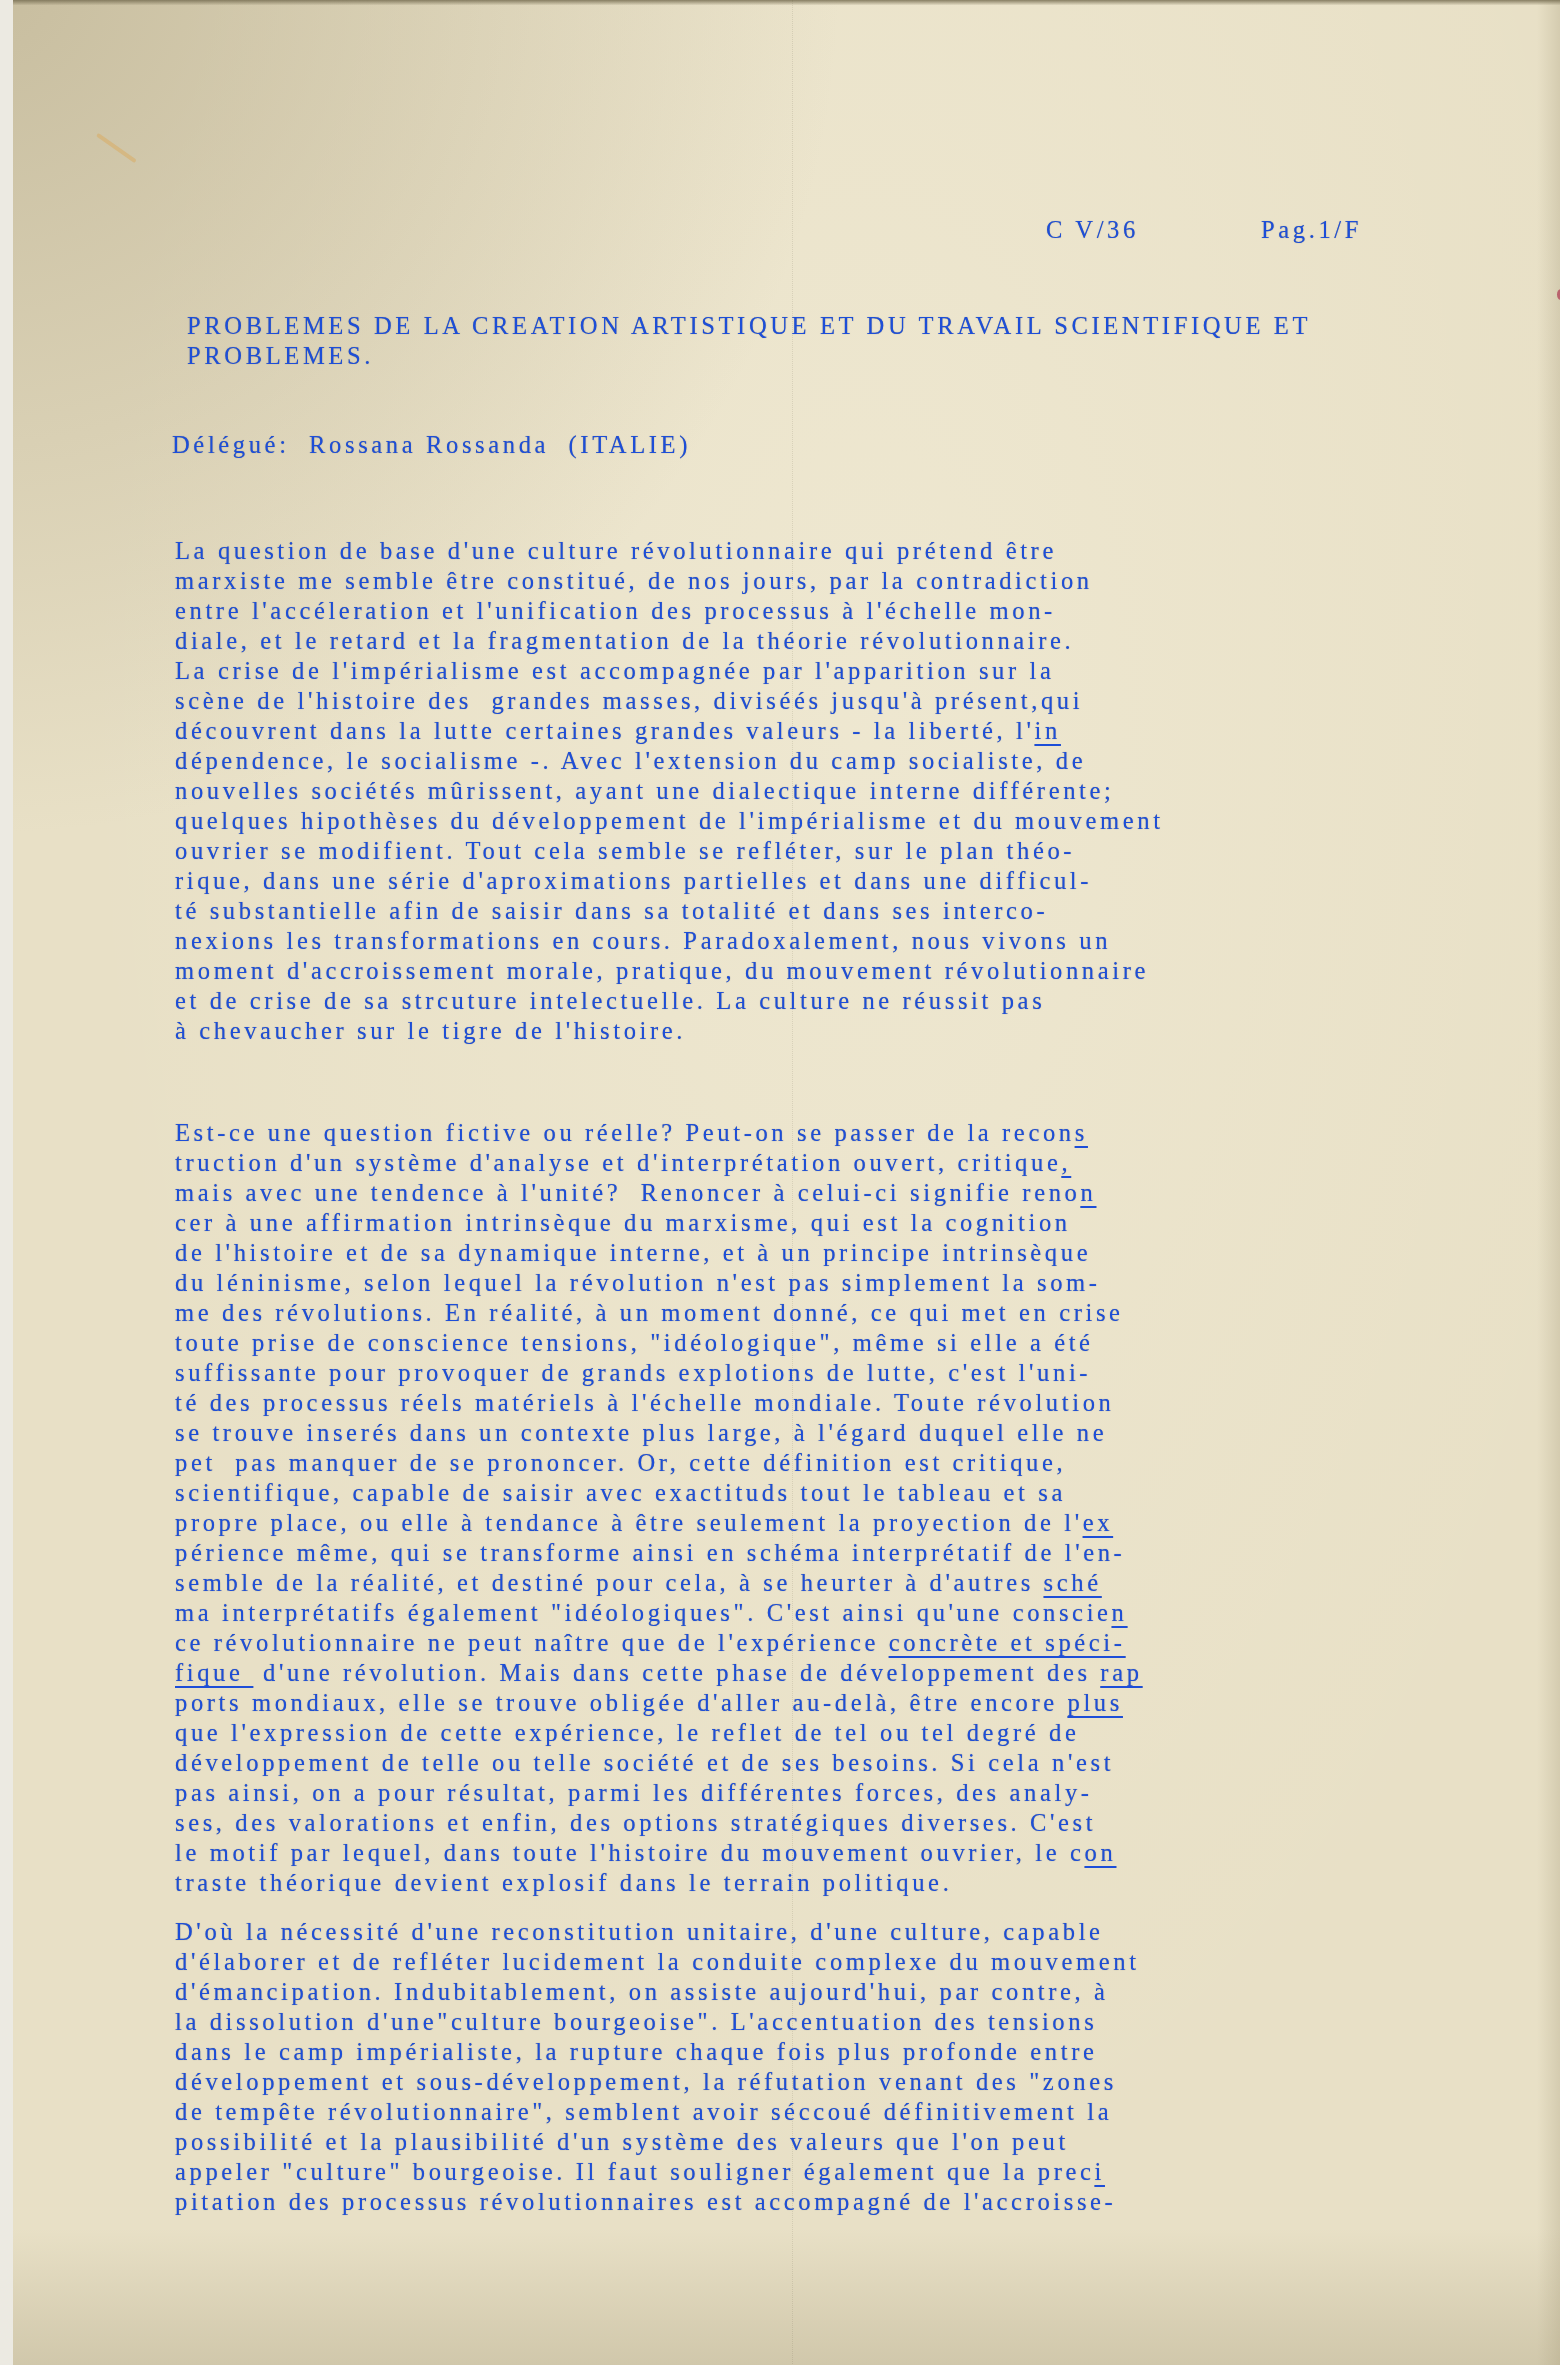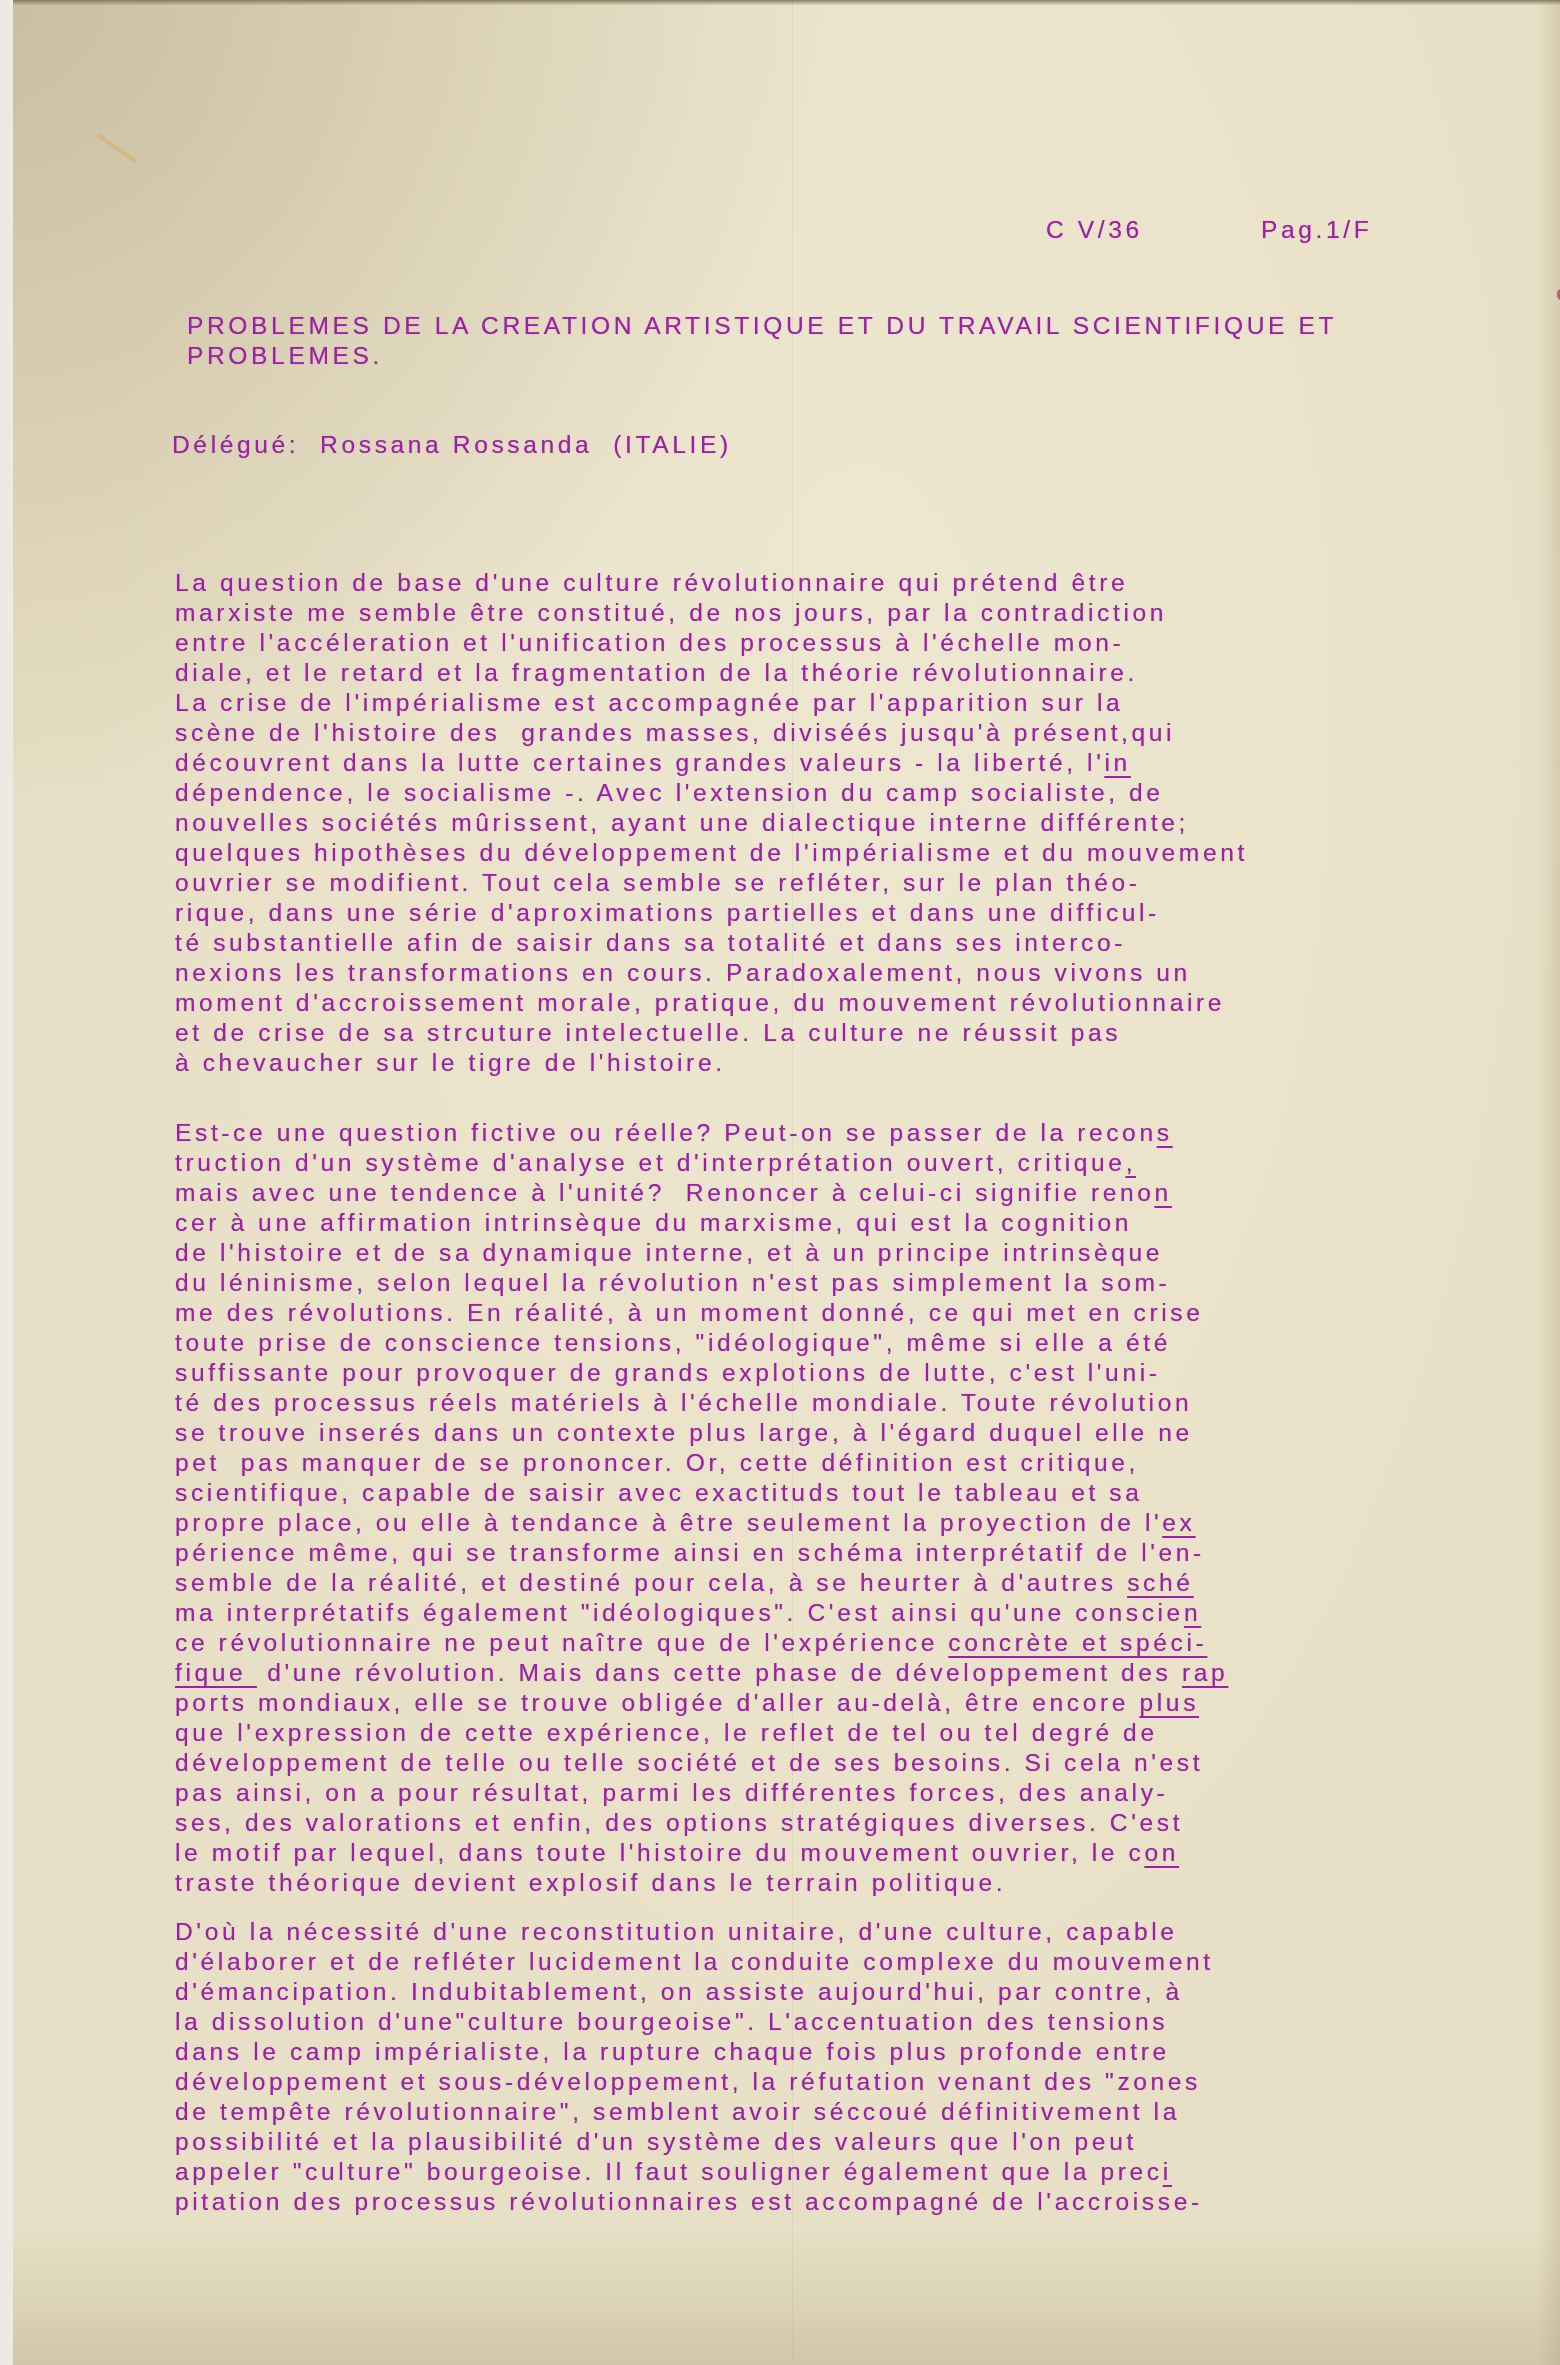--- a/index.html
+++ b/index.html
@@ -12,22 +12,22 @@
     position:absolute;left:12.8px;top:0;width:1548px;height:2366px;
     background-color:#e8e0c6;
     background-image:
       linear-gradient(to bottom, rgba(125,116,88,0.9), rgba(125,116,88,0) 5.5px),
       radial-gradient(circle at -2% -1%, rgba(172,160,126,0.55), rgba(172,160,126,0) 30%),
       linear-gradient(to top, rgba(160,149,115,0.33), rgba(160,149,115,0) 137px),
       linear-gradient(to left, rgba(158,147,114,0.28), rgba(158,147,114,0) 24px),
       radial-gradient(ellipse at 55% 30%, rgba(252,248,232,0.30), rgba(252,248,232,0) 65%);
   }
   .ink{
-    font-family:Liberation Sans, sans-serif;
-    font-size:24.6px;letter-spacing:3.6px;color:#a21caf;
+    font-family:Liberation Serif, serif;
+    font-size:24.6px;letter-spacing:3.6px;color:#1d4ed8;
     text-shadow:0 0 0.9px rgba(69,70,59,0.5);
   }
   .tline{white-space:pre;height:30px;line-height:30px;}
   .para{position:absolute;left:175px;}
   .cu{text-decoration:underline;text-decoration-thickness:1.8px;text-underline-offset:4.6px;}
   .header-ref{position:absolute;top:216px;white-space:pre;}
   .ref-doc{left:1046px;}
   .ref-page{left:1261px;}
   .title{position:absolute;left:187px;top:311px;}
   .delegate{position:absolute;left:172px;top:431px;white-space:pre;}
@@ -51,21 +51,21 @@
 <span class="ink header-ref ref-page">Pag.1/F</span>
 
 <div class="ink title">
   <div class="tline">PROBLEMES DE LA CREATION ARTISTIQUE ET DU TRAVAIL SCIENTIFIQUE ET</div>
   <div class="tline">PROBLEMES.</div>
 </div>
 
 <div class="ink delegate">Délégué:  Rossana Rossanda  (ITALIE)</div>
 
 <div>
-    <div class="para ink" style="top: 536px; margin-top: 32px;">
+    <div class="para ink" style="top: 536px;">
       <div class="tline"><span>La question de base d'une culture révolutionnaire qui prétend être</span></div>
       <div class="tline"><span>marxiste me semble être constitué, de nos jours, par la contradiction</span></div>
       <div class="tline"><span>entre l'accéleration et l'unification des processus à l'échelle mon-</span></div>
       <div class="tline"><span>diale, et le retard et la fragmentation de la théorie révolutionnaire.</span></div>
       <div class="tline"><span>La crise de l'impérialisme est accompagnée par l'apparition sur la</span></div>
       <div class="tline"><span>scène de l'histoire des  grandes masses, diviséés jusqu'à présent,qui</span></div>
       <div class="tline"><span>découvrent dans la lutte certaines grandes valeurs - la liberté, l'</span><span class="cu">in</span></div>
       <div class="tline"><span>dépendence, le socialisme -. Avec l'extension du camp socialiste, de</span></div>
       <div class="tline"><span>nouvelles sociétés mûrissent, ayant une dialectique interne différente;</span></div>
       <div class="tline"><span>quelques hipothèses du développement de l'impérialisme et du mouvement</span></div>

